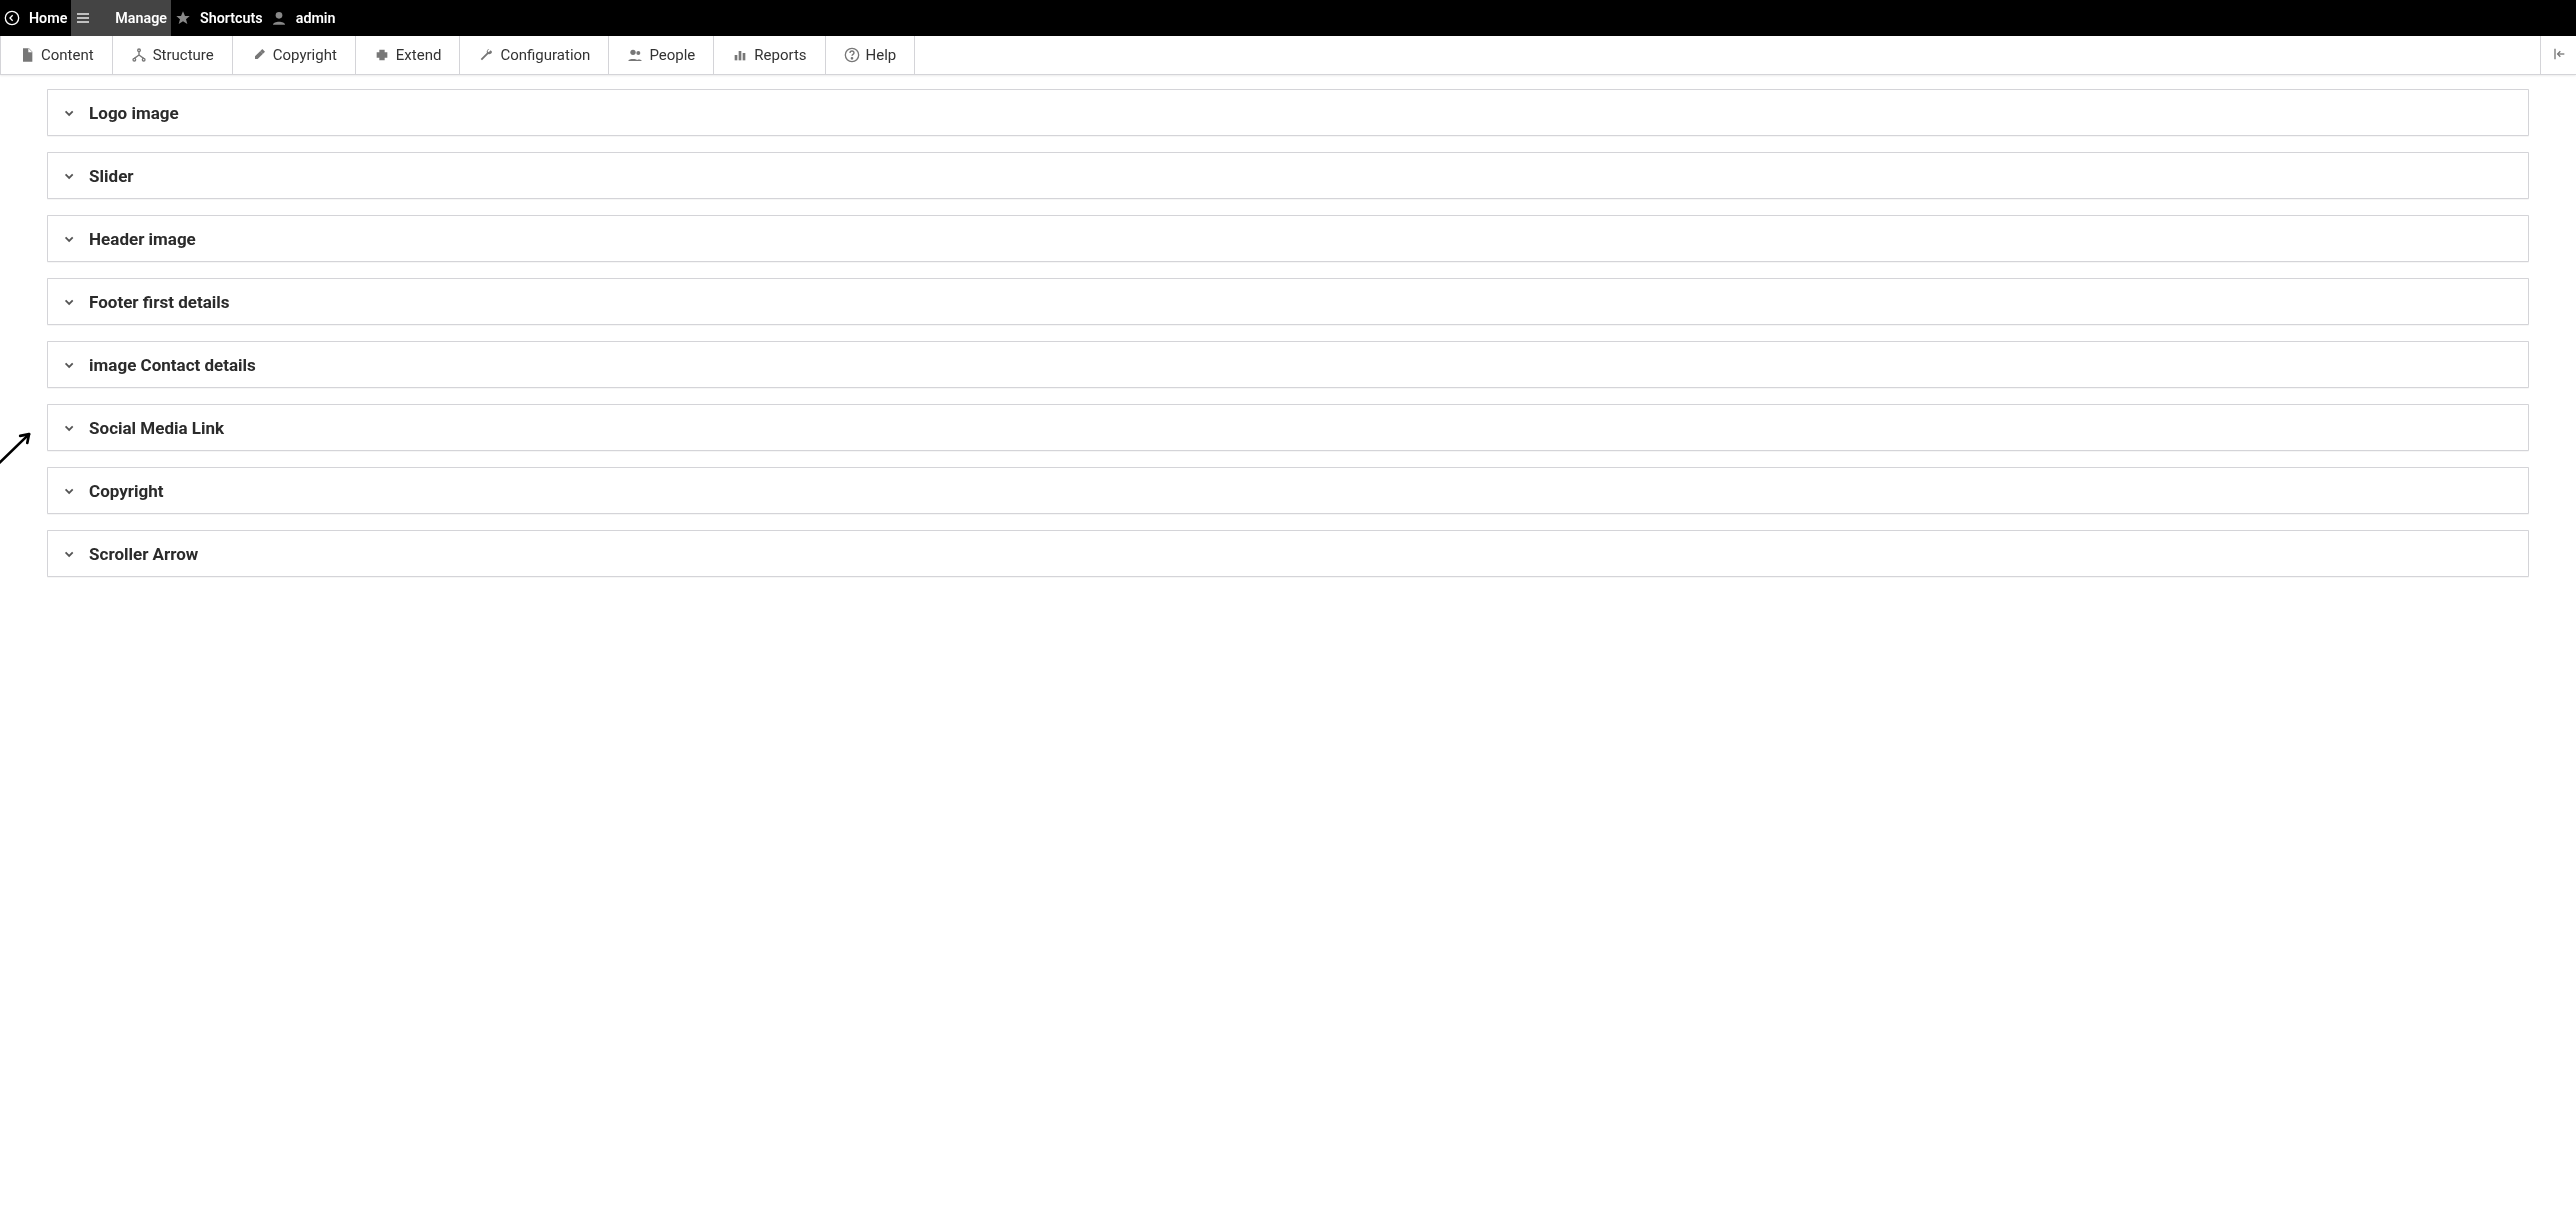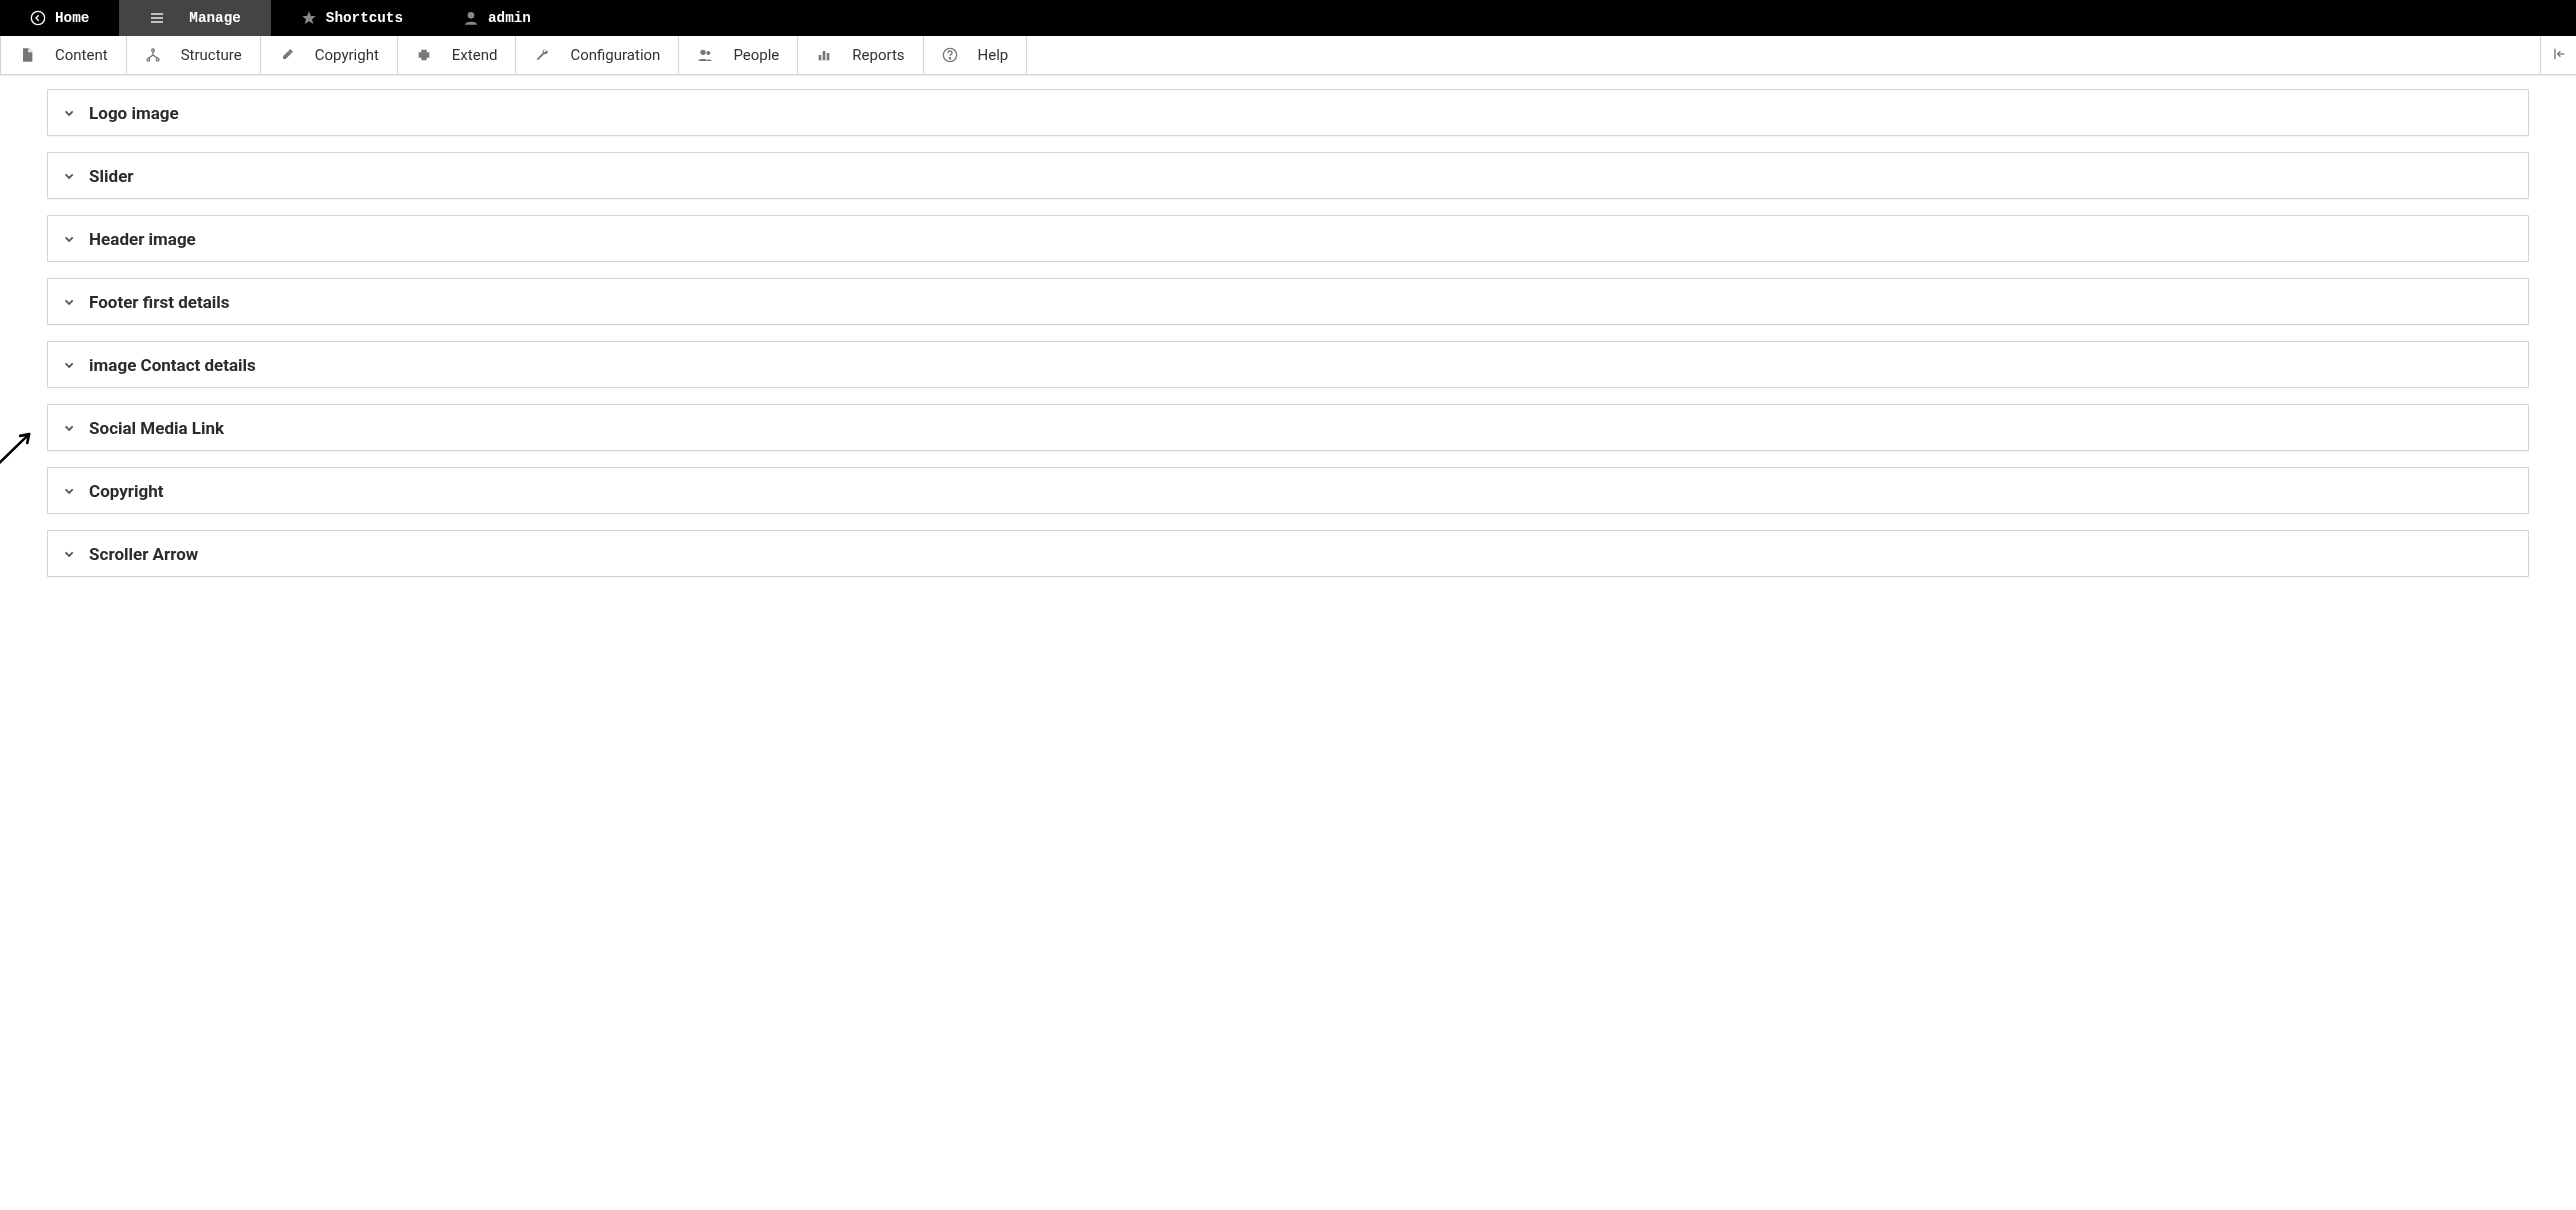--- a/index.html
+++ b/index.html
@@ -8,27 +8,26 @@
   
   .toolbar-top {
     background: #000;
     display: flex;
     align-items: stretch;
     height: 36px;
   }
   .toolbar-top .tbitem {
     display: flex;
     align-items: center;
-    padding: 0 30px;
+    padding: 0 4px;
     color: #fff;
     font-size: 14.3px;
     font-weight: 600;
     cursor: pointer;
     gap: 9px;
-    font-family: Liberation Mono, monospace;
   }
   .toolbar-top .tbitem.active {
     background: #444;
     gap: 24px;
   }
   .toolbar-top .tbitem .icon { width: 16px; height:16px; display:flex; align-items:center; justify-content:center; }
 
   
   .admin-menu {
     background: #fff;
@@ -38,21 +37,21 @@
     align-items: stretch;
     height: 39px;
   }
   .admin-menu .amitem {
     display: flex;
     align-items: center;
     padding: 0 18px;
     border-right: 0.9px solid #d4d4d8;
     color: #333;
     font-size: 15px;
-    gap: 20px;
+    gap: 6px;
     cursor: pointer;
   }
   .admin-menu .amitem:first-child { border-left: 0.9px solid #d4d4d8; }
   .admin-menu .amitem .icon { width:16px; height:16px; display:flex; align-items:center; justify-content:center; color:#777; }
   .admin-menu .spacer { flex:1; }
   .admin-menu .collapse-btn {
     display:flex; align-items:center; justify-content:center;
     width:36px; border-left:0.9px solid #d4d4d8;
     cursor:pointer;
   }

